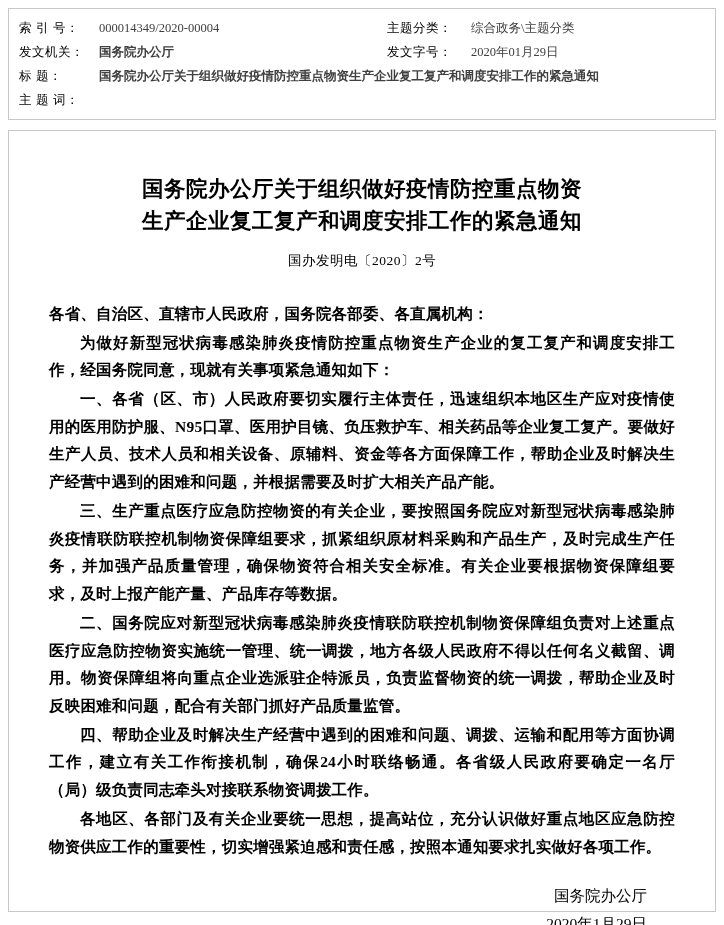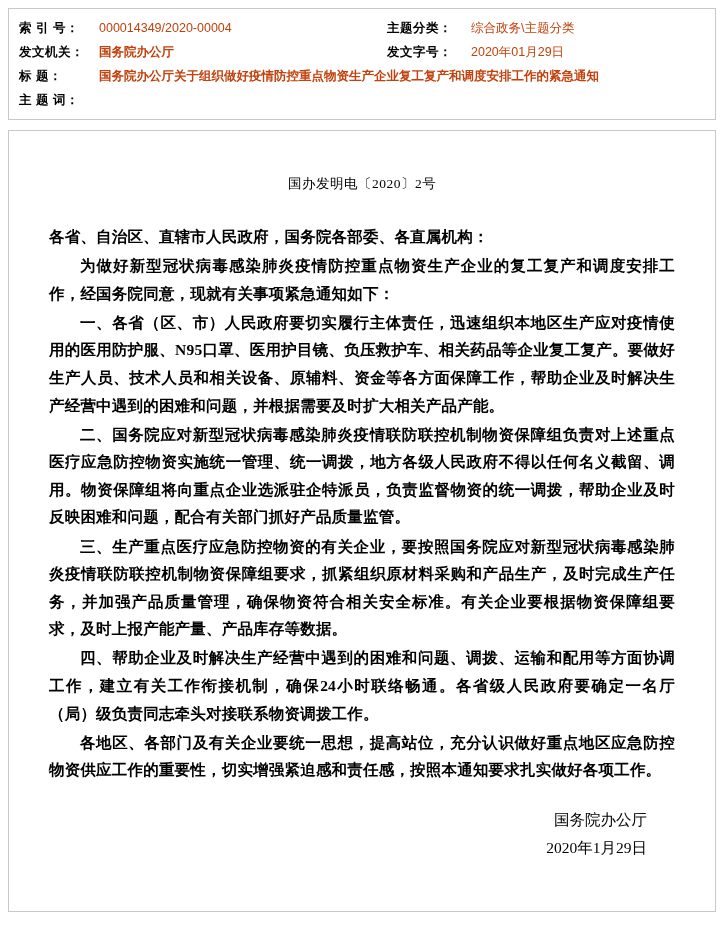--- a/index.html
+++ b/index.html
@@ -36,28 +36,29 @@
     font-size: 12.5px;
     font-family: "Liberation Sans", "DejaVu Sans", sans-serif;
   }
   .meta-table td {
     padding: 3px 0 4px 0;
     vertical-align: top;
     line-height: 1.35;
   }
   .lbl {
     width: 72px;
-    font-weight: bold;
+    font-weight: normal;
     color: #000;
     white-space: nowrap;
     letter-spacing: 0.5px;
   }
   .val {
-    color: #c2410c;
+    color: #404040;
     padding-left: 6px !important;
+    font-family: Liberation Serif, serif;
   }
   .val-strong {
     font-weight: bold;
   }
   .col-left-lbl { width: 74px; }
   .col-left-val { width: 270px; }
   .col-right-lbl { width: 78px; }
   .col-right-val { width: auto; }
   .meta-sep { width: 18px; }
 
@@ -144,29 +145,33 @@
         <tr>
           <td class="lbl">主 题 词：</td>
           <td class="val" colspan="4"></td>
         </tr>
       </tbody>
     </table>
   </div>
 
   <div class="doc-panel">
 
+    <div class="doc-title">
+      <span class="tl">国务院办公厅关于组织做好疫情防控重点物资</span>
+      <span class="tl">生产企业复工复产和调度安排工作的紧急通知</span>
+    </div>
 
     <div class="doc-docnum">国办发明电〔2020〕2号</div>
 
     <div class="doc-body">
       <p class="p-noindent">各省、自治区、直辖市人民政府，国务院各部委、各直属机构：</p>
       <p class="p-indent">为做好新型冠状病毒感染肺炎疫情防控重点物资生产企业的复工复产和调度安排工作，经国务院同意，现就有关事项紧急通知如下：</p>
       <p class="p-indent">一、各省（区、市）人民政府要切实履行主体责任，迅速组织本地区生产应对疫情使用的医用防护服、N95口罩、医用护目镜、负压救护车、相关药品等企业复工复产。要做好生产人员、技术人员和相关设备、原辅料、资金等各方面保障工作，帮助企业及时解决生产经营中遇到的困难和问题，并根据需要及时扩大相关产品产能。</p>
+      <p class="p-indent">三、生产重点医疗应急防控物资的有关企业，要按照国务院应对新型冠状病毒感染肺炎疫情联防联控机制物资保障组要求，抓紧组织原材料采购和产品生产，及时完成生产任务，并加强产品质量管理，确保物资符合相关安全标准。有关企业要根据物资保障组要求，及时上报产能产量、产品库存等数据。</p>
       <p class="p-indent">二、国务院应对新型冠状病毒感染肺炎疫情联防联控机制物资保障组负责对上述重点医疗应急防控物资实施统一管理、统一调拨，地方各级人民政府不得以任何名义截留、调用。物资保障组将向重点企业选派驻企特派员，负责监督物资的统一调拨，帮助企业及时反映困难和问题，配合有关部门抓好产品质量监管。</p>
-      <p class="p-indent">三、生产重点医疗应急防控物资的有关企业，要按照国务院应对新型冠状病毒感染肺炎疫情联防联控机制物资保障组要求，抓紧组织原材料采购和产品生产，及时完成生产任务，并加强产品质量管理，确保物资符合相关安全标准。有关企业要根据物资保障组要求，及时上报产能产量、产品库存等数据。</p>
       <p class="p-indent">四、帮助企业及时解决生产经营中遇到的困难和问题、调拨、运输和配用等方面协调工作，建立有关工作衔接机制，确保24小时联络畅通。各省级人民政府要确定一名厅（局）级负责同志牵头对接联系物资调拨工作。</p>
       <p class="p-indent">各地区、各部门及有关企业要统一思想，提高站位，充分认识做好重点地区应急防控物资供应工作的重要性，切实增强紧迫感和责任感，按照本通知要求扎实做好各项工作。</p>
     </div>
 
     <div class="signature">
       <div>国务院办公厅</div>
       <div>2020年1月29日</div>
     </div>
 
   </div>

